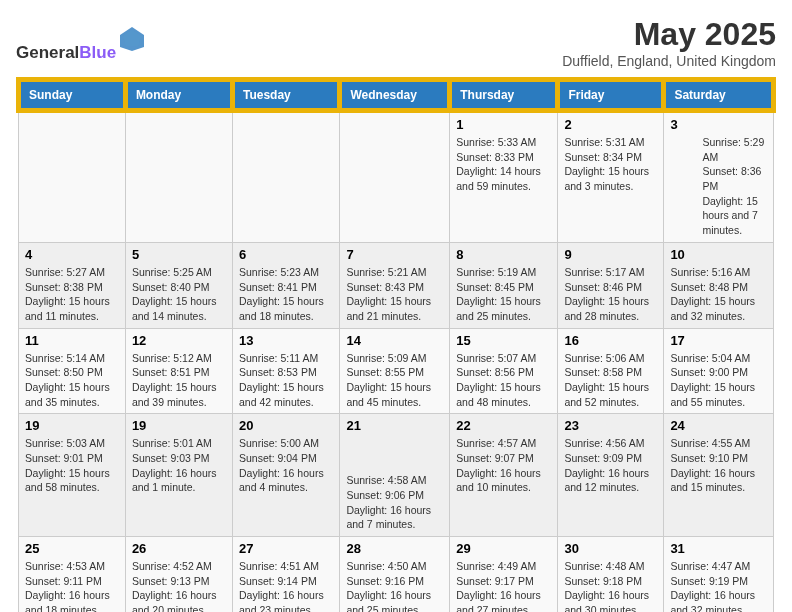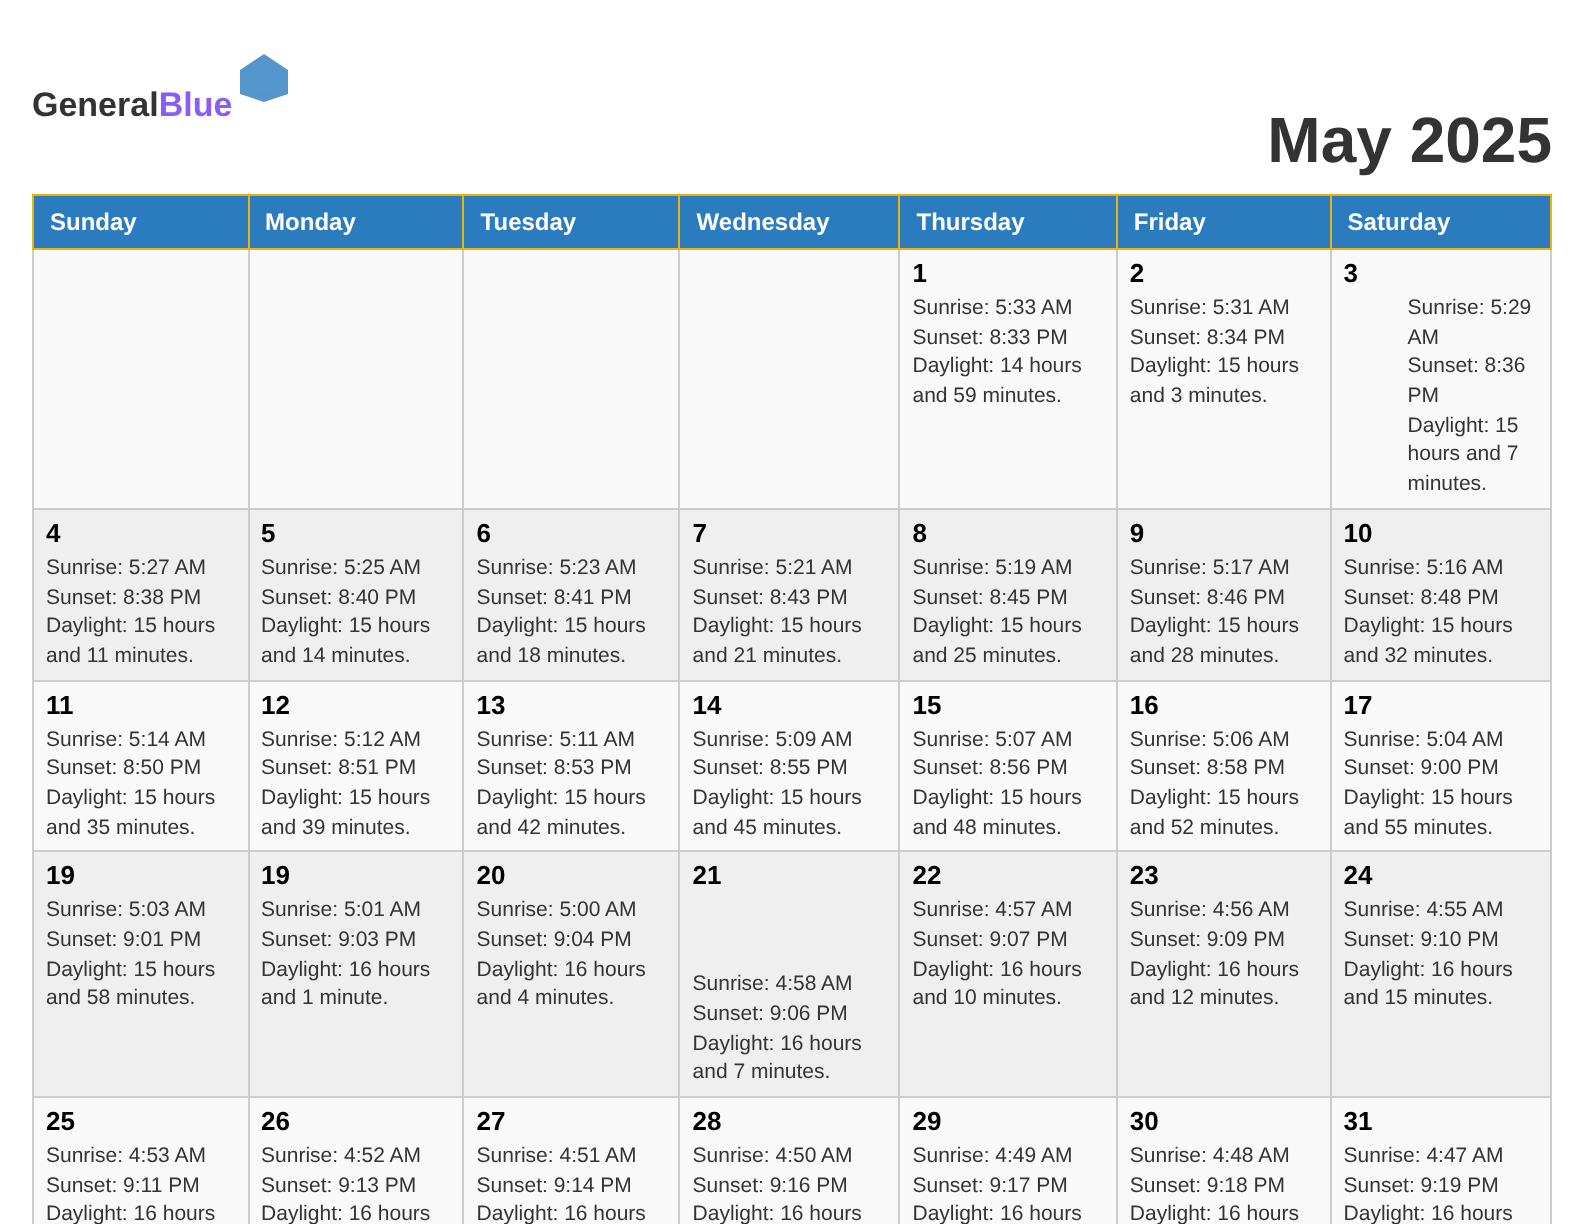--- a/index.html
+++ b/index.html
@@ -21,39 +21,38 @@
       align-items: center;
       gap: 2px;
     }
     .title-area {
       text-align: right;
     }
     .month-title {
       font-size: 32px;
       font-weight: bold;
       color: #333;
-      margin-top: 36px;
     }
     .location {
       font-size: 14px;
       color: #555;
     }
     table {
       width: 100%;
       border-collapse: collapse;
       font-size: 11px;
     }
     thead tr th {
       background-color: #2b7bbf;
       color: #fff;
       text-align: left;
       padding: 6px 8px;
       font-size: 12px;
       font-weight: bold;
-      border: 1px solid #eab308;
+      border: 5px solid #eab308;
     }
     tbody tr td {
       border: 1px solid #ccc;
       vertical-align: top;
       padding: 4px 6px;
       width: 113px;
       min-height: 80px;
     }
     tbody tr:nth-child(odd) td {
       background-color: #f9f9f9;
@@ -82,20 +81,21 @@
       <span style="font-size:17px;font-weight:bold;color:#333;">General</span>
       <span style="font-size:17px;font-weight:bold;color:#8b5cf6;">Blue</span>
     </div>
     <svg width="28" height="28" viewBox="0 0 28 28">
       <polygon points="14,2 26,10 26,22 14,26 2,22 2,10" fill="#2b7bbf" opacity="0.8"></polygon>
       <polygon points="14,5 23,11 20,21 8,21 5,11" fill="#5599cc" opacity="0.7"></polygon>
     </svg>
   </div>
   <div class="title-area">
     <div class="month-title">May 2025</div>
+    <div class="location">Duffield, England, United Kingdom</div>
   </div>
 </div>
 
 <table>
   <thead>
     <tr>
     <th>Sunday</th>
         <th>Monday</th>
         <th>Tuesday</th>
         <th>Wednesday</th>

